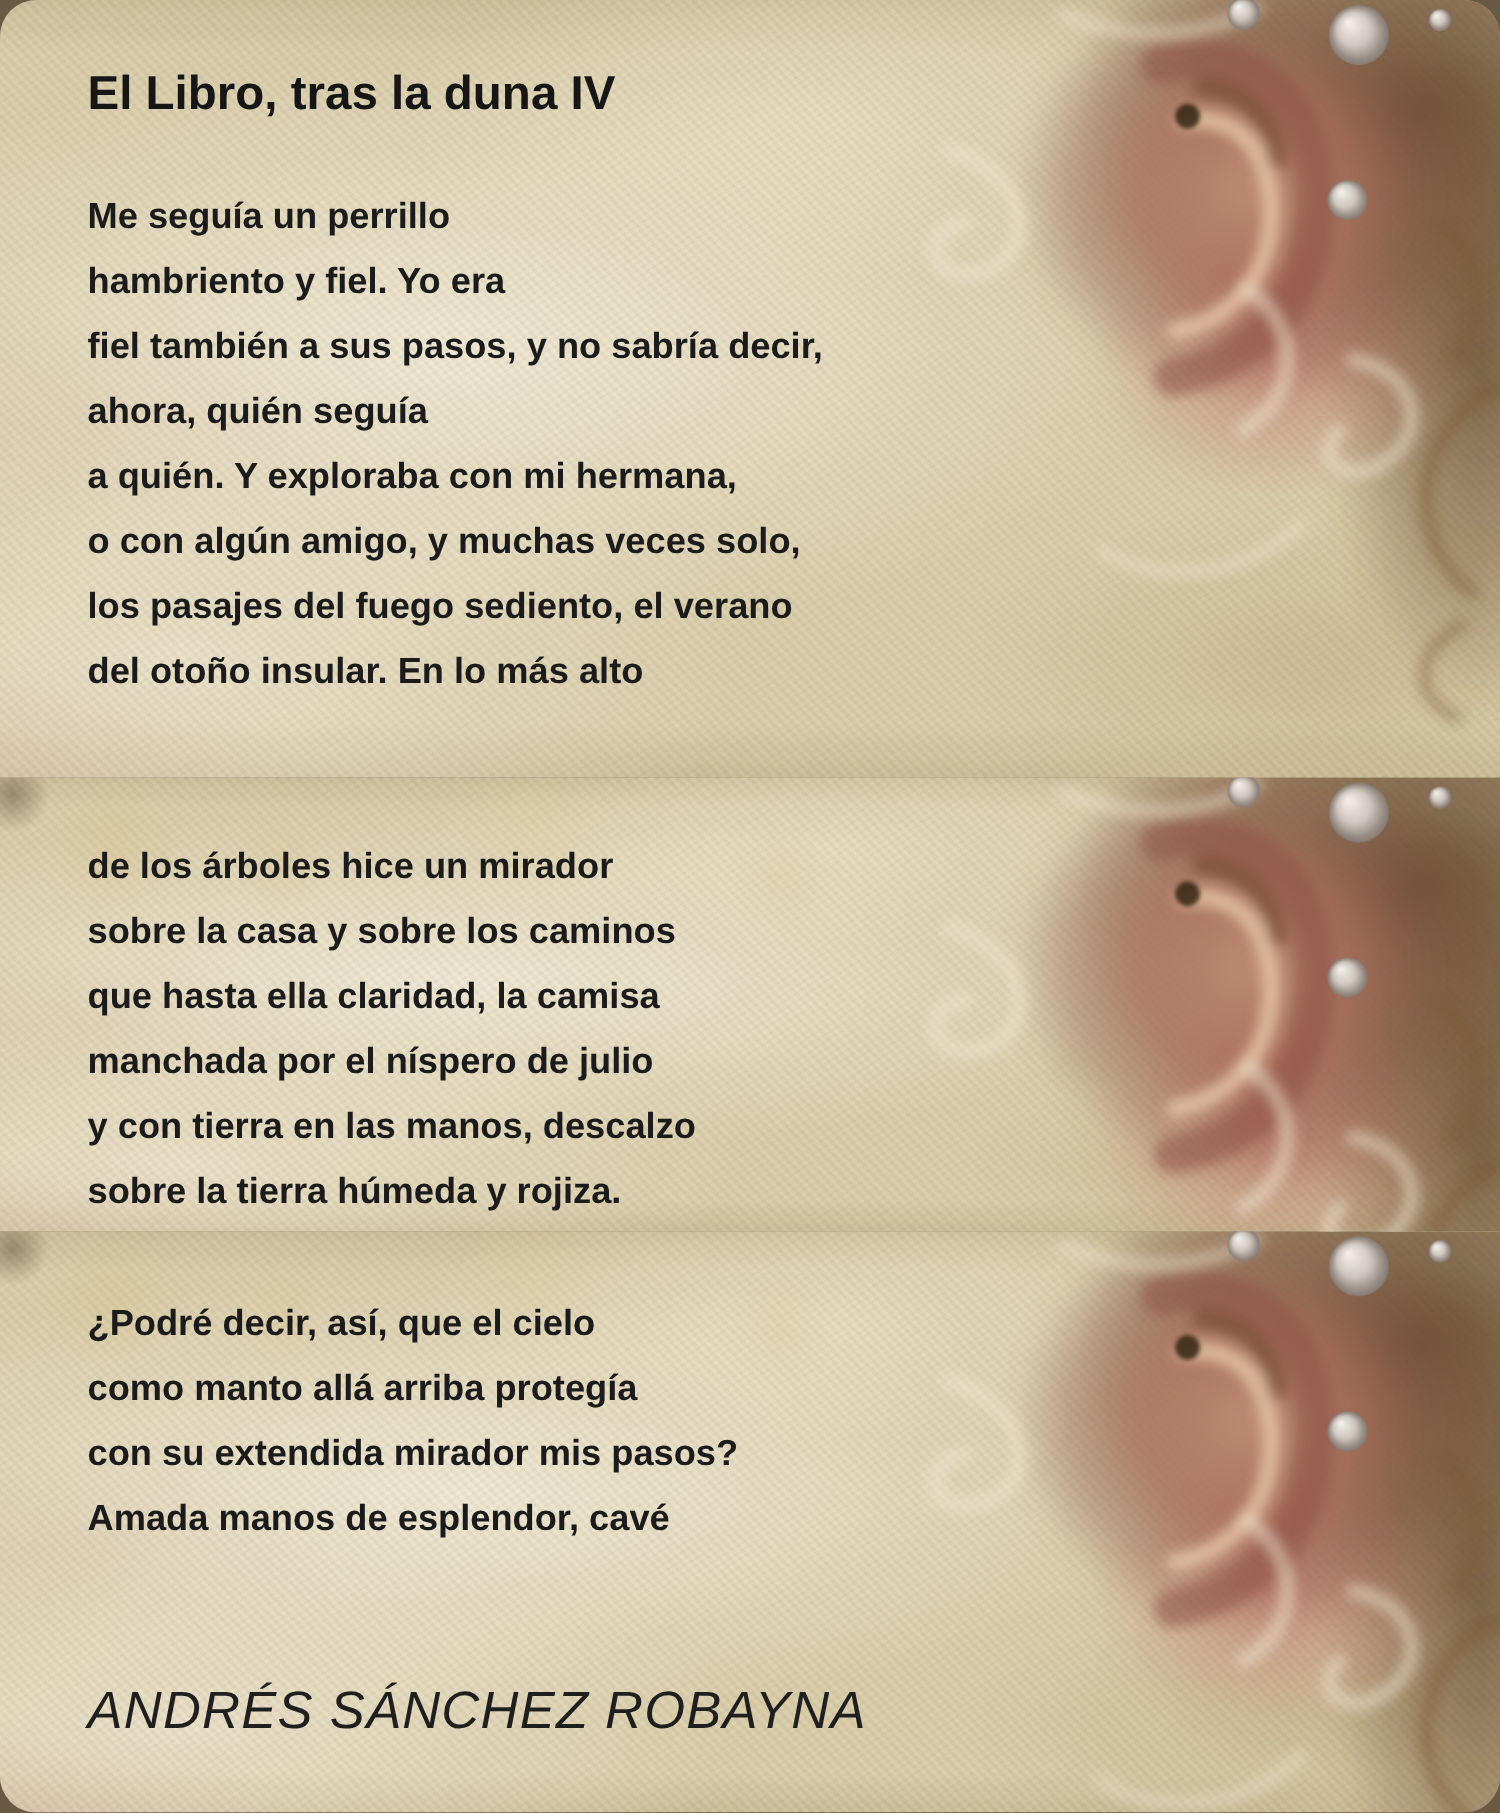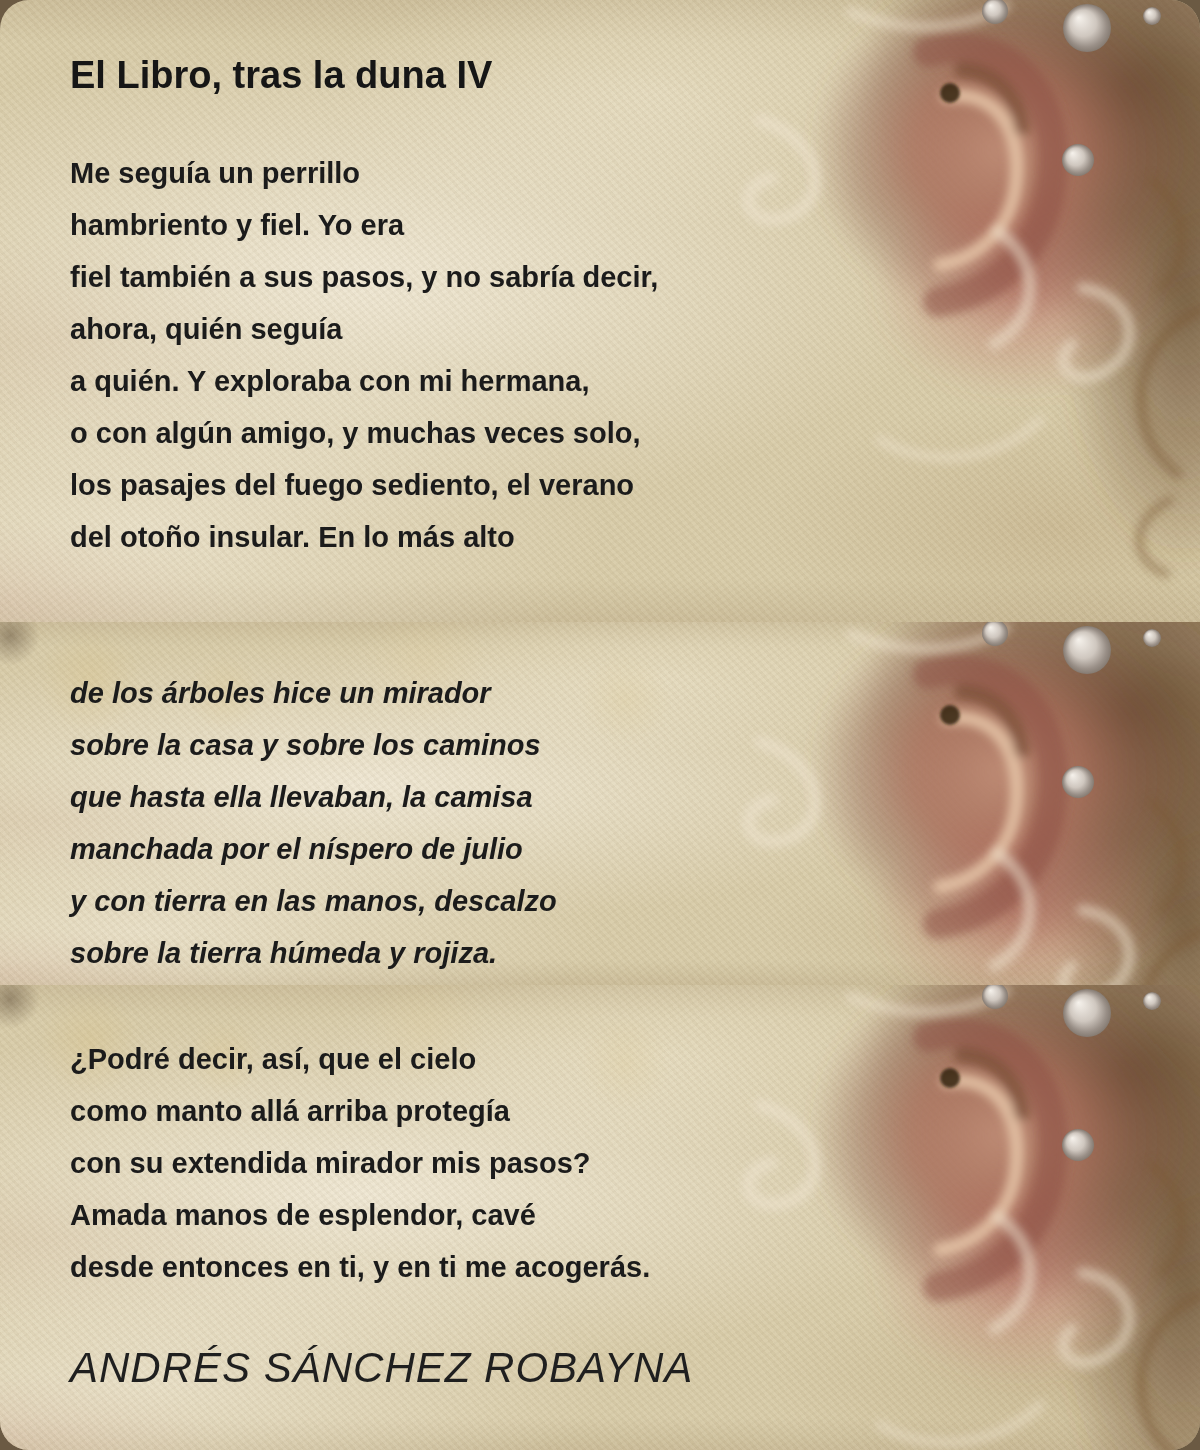--- a/index.html
+++ b/index.html
@@ -70,21 +70,21 @@
   }
   .stanza {
     position: absolute;
     left: 70px;
     z-index: 2;
     font: 700 29px/52px "Liberation Sans", sans-serif;
     color: #1b1b1b;
     white-space: nowrap;
   }
   .stanza-1 { top: 147px; }
-  .stanza-2 { top: 45px; font-style: italic; }
+  .stanza-2 { top: 45px; }
   .stanza-3 { top: 48px; }
   .author {
     position: absolute;
     left: 70px;
     top: 358px;
     z-index: 2;
     font: italic 400 42px/1.2 "Liberation Sans", sans-serif;
     letter-spacing: 1px;
     color: #1f1f1f;
     white-space: nowrap;
@@ -179,34 +179,33 @@
       </div>
   </section>
 
   <section class="band band-2">
     <svg class="ornament" viewBox="0 0 500 640">
       <use href="#roseMotif" xlink:href="#roseMotif"></use>
     </svg>
     <div class="stanza stanza-2">
         <div class="line">de los árboles hice un mirador</div>
         <div class="line">sobre la casa y sobre los caminos</div>
-        <div class="line">que hasta ella llevaban, la camisa</div>
+        <div class="line">que hasta ella claridad, la camisa</div>
         <div class="line">manchada por el níspero de julio</div>
         <div class="line">y con tierra en las manos, descalzo</div>
         <div class="line">sobre la tierra húmeda y rojiza.</div>
       </div>
   </section>
 
   <section class="band band-3">
     <svg class="ornament" viewBox="0 0 500 640">
       <use href="#roseMotif" xlink:href="#roseMotif"></use>
     </svg>
     <div class="stanza stanza-3">
         <div class="line">¿Podré decir, así, que el cielo</div>
         <div class="line">como manto allá arriba protegía</div>
         <div class="line">con su extendida mirador mis pasos?</div>
         <div class="line">Amada manos de esplendor, cavé</div>
-        <div class="line">desde entonces en ti, y en ti me acogerás.</div>
       </div>
     <div class="author">ANDRÉS SÁNCHEZ ROBAYNA</div>
   </section>
 
 </div>
 
 </body></html>

